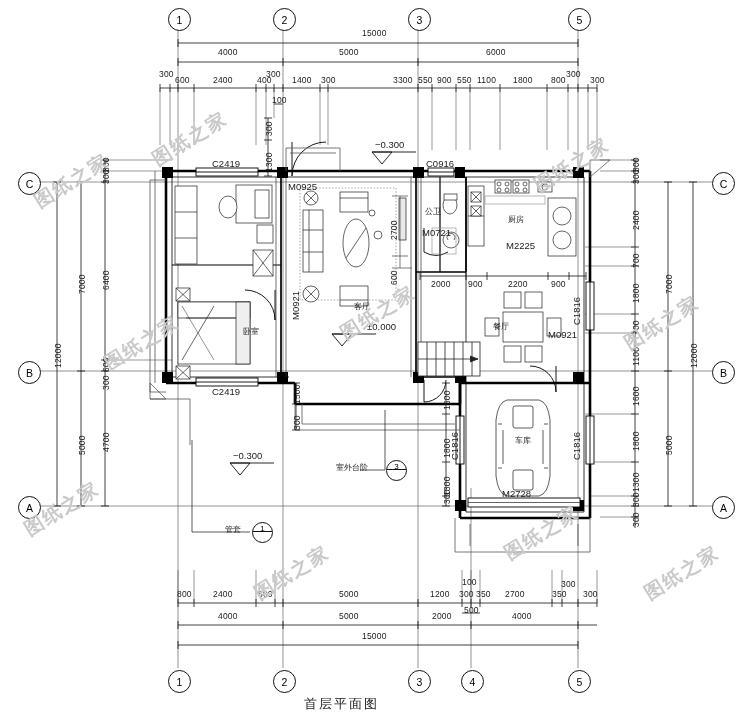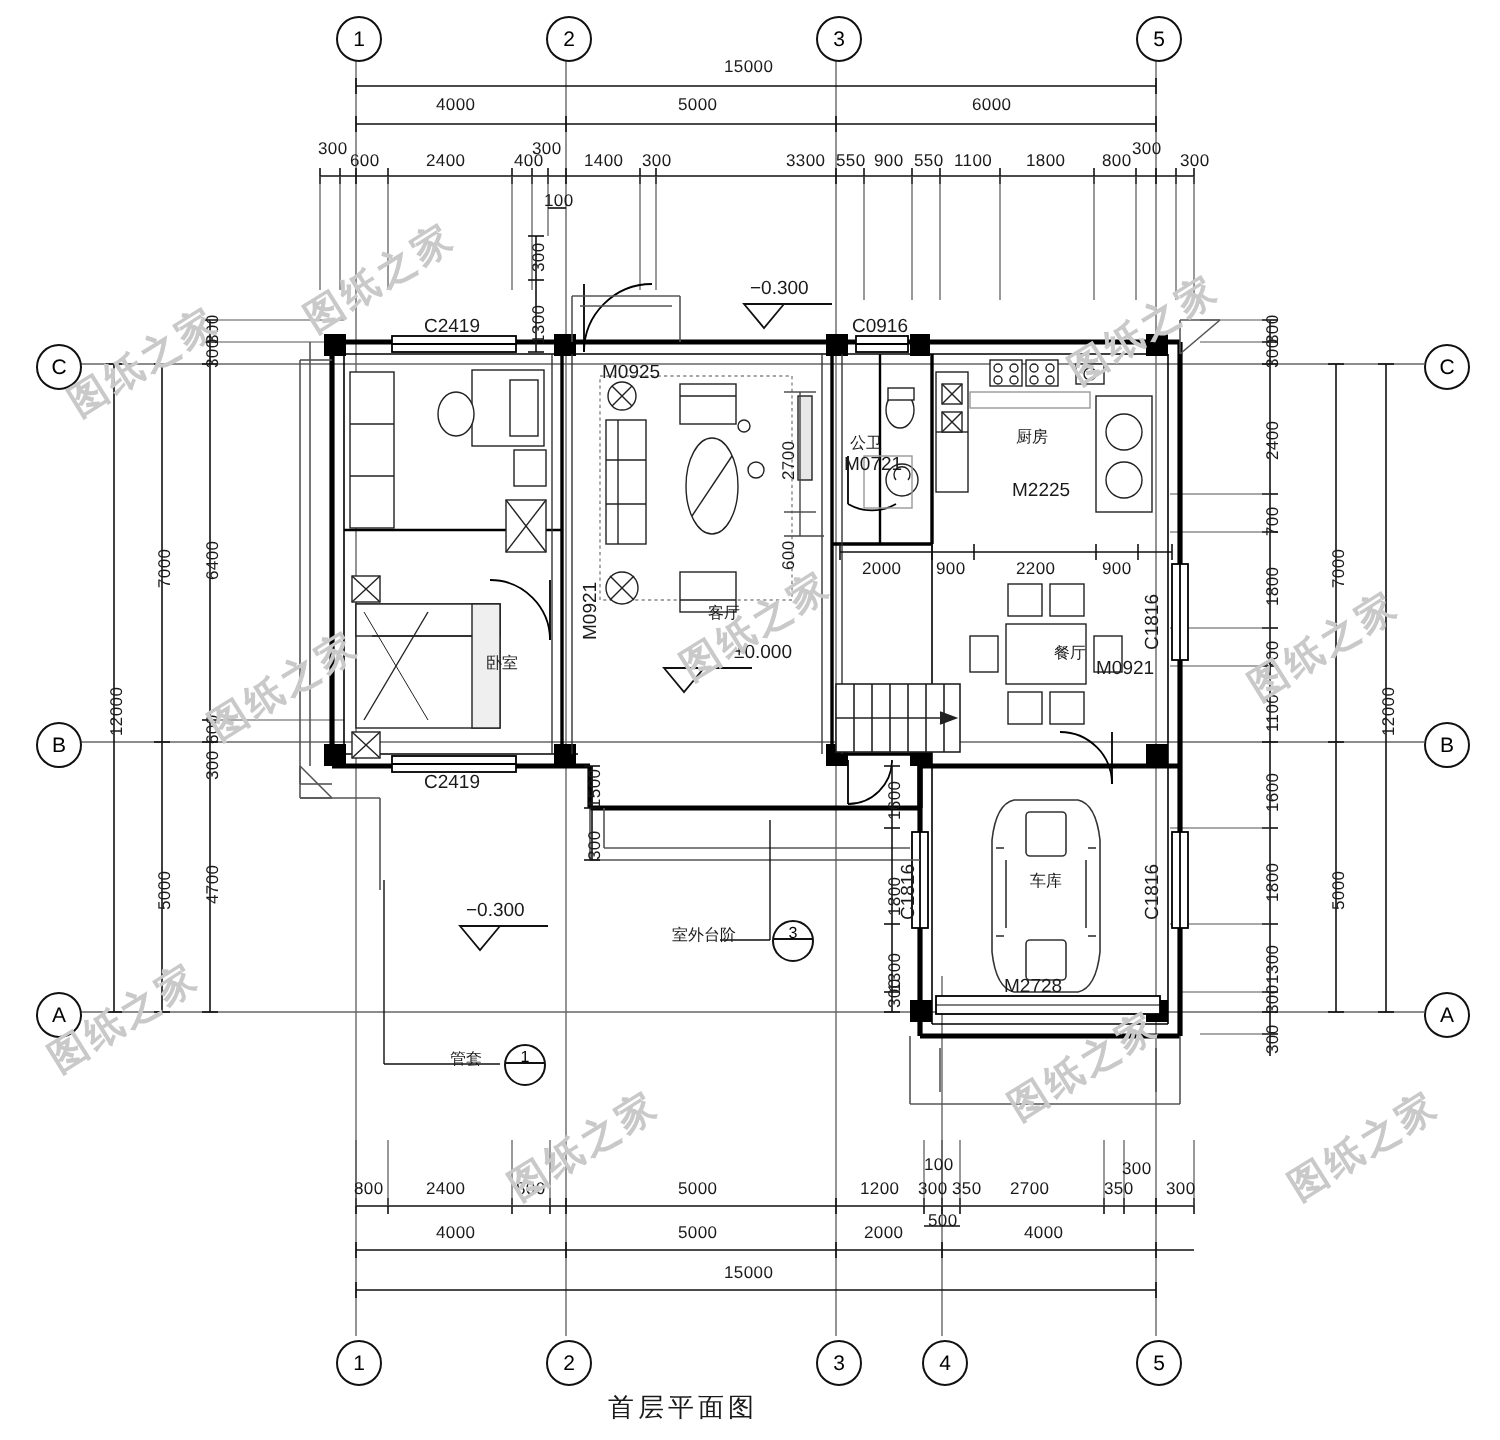--- a/index.html
+++ b/index.html
@@ -671,37 +671,37 @@
 <div class="txt dim dimv" style="left:390px;top:285px;">600</div>
 <div class="txt dim dimv" style="left:443px;top:410px;">1600</div>
 <div class="txt dim dimv" style="left:443px;top:458px;">1800</div>
 <div class="txt dim dimv" style="left:293px;top:404px;">1500</div>
 <div class="txt dim dimv" style="left:293px;top:430px;">300</div>
 <div class="txt dim dimv" style="left:443px;top:504px;">300</div>
 <div class="txt dim dimv" style="left:443px;top:496px;">1300</div>
 
 <div class="txt room" style="left:243px;top:328px;">卧室</div>
 <div class="txt room" style="left:354px;top:303px;">客厅</div>
-<div class="txt room" style="left:527px;top:323px;">餐厅</div>
+<div class="txt room" style="left:493px;top:323px;">餐厅</div>
 <div class="txt room" style="left:508px;top:216px;font-family:Liberation Mono, monospace;">厨房</div>
-<div class="txt room" style="left:425px;top:218px;">公卫</div>
+<div class="txt room" style="left:425px;top:208px;">公卫</div>
 <div class="txt room" style="left:515px;top:437px;">车库</div>
 
 <div class="txt lbl" style="left:335px;top:322px;margin-left:32px;">±0.000</div>
 <div class="txt lbl" style="left:375px;top:140px;">−0.300</div>
 <div class="txt lbl" style="left:233px;top:451px;">−0.300</div>
 
 <div class="txt lbl" style="left:212px;top:159px;">C2419</div>
 <div class="txt lbl" style="left:212px;top:387px;">C2419</div>
 <div class="txt lbl" style="left:426px;top:159px;">C0916</div>
 <div class="txt lbl dimv" style="left:572px;top:325px;">C1816</div>
 <div class="txt lbl dimv" style="left:450px;top:460px;">C1816</div>
 <div class="txt lbl dimv" style="left:572px;top:460px;">C1816</div>
 
-<div class="txt lbl" style="left:301px;top:182px;">M0925</div>
+<div class="txt lbl" style="left:288px;top:182px;">M0925</div>
 <div class="txt lbl dimv" style="left:291px;top:320px;">M0921</div>
 <div class="txt lbl" style="left:548px;top:330px;">M0921</div>
 <div class="txt lbl" style="left:422px;top:228px;">M0721</div>
 <div class="txt lbl" style="left:506px;top:241px;">M2225</div>
 <div class="txt lbl" style="left:502px;top:489px;">M2728</div>
 
 <div class="txt room" style="left:336px;top:464px;">室外台阶</div>
 <div class="dbub" style="left:386px;top:460px;">
     <b>3</b>
     <i></i>

